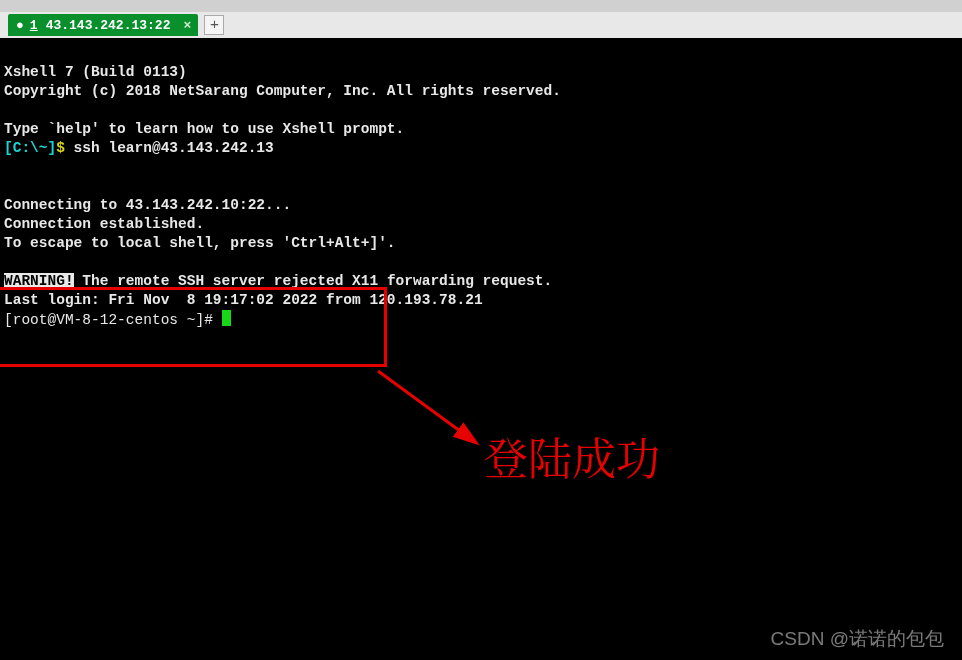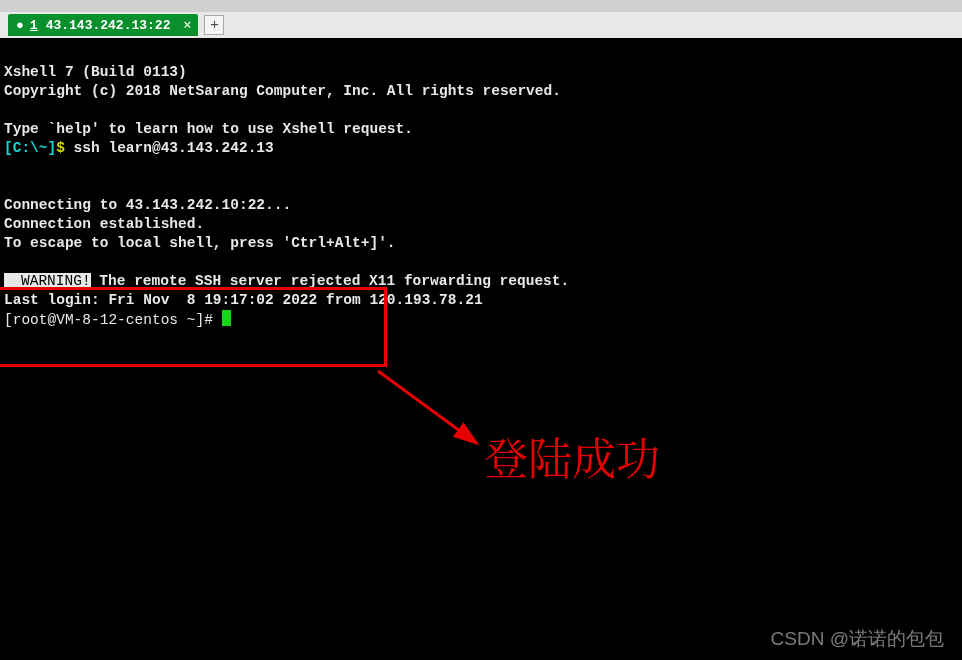--- a/index.html
+++ b/index.html
@@ -60,21 +60,21 @@
   .terminal {
     background: #000;
     color: #e8e8e8;
     padding: 6px 4px;
     line-height: 19px;
     white-space: pre;
   }
   .bold { font-weight: bold; }
   .cyan { color: #18d6d6; font-weight: bold;}
   .yellow { color: #d6d618; font-weight: bold;}
-  .hlwhite { background: #e8e8e8; color: #000; font-weight: normal; padding-left: 17px;}
+  .hlwhite { background: #e8e8e8; color: #000; font-weight: bold;}
   .cursor {
     display:inline-block;
     width: 9px; height: 16px;
     background: #18d618;
     vertical-align: -2px;
   }
   .annot-rect {
     position: absolute;
     border: 3px solid #e60000;
     background: transparent;
@@ -113,21 +113,21 @@
     <span>43.143.242.13:22</span>
     <span class="tab-close">×</span>
   </div>
   <div class="tab-add">+</div>
 </div>
 
 <div class="terminal">
 <span class="bold">Xshell 7 (Build 0113)</span>
 <span class="bold">Copyright (c) 2018 NetSarang Computer, Inc. All rights reserved.</span>
 
-<span class="bold">Type `help' to learn how to use Xshell request.</span>
+<span class="bold">Type `help' to learn how to use Xshell prompt.</span>
 <span class="cyan">[C:\~]</span><span class="yellow">$</span><span class="bold"> ssh learn@43.143.242.13</span>
 
 
 <span class="bold">Connecting to 43.143.242.10:22...</span>
 <span class="bold">Connection established.</span>
 <span class="bold">To escape to local shell, press 'Ctrl+Alt+]'.</span>
 
 <span class="hlwhite">WARNING!</span><span class="bold"> The remote SSH server rejected X11 forwarding request.</span>
 <span class="bold">Last login: Fri Nov  8 19:17:02 2022 from 120.193.78.21</span>
 <span>[root@VM-8-12-centos ~]# </span><span class="cursor"></span>

